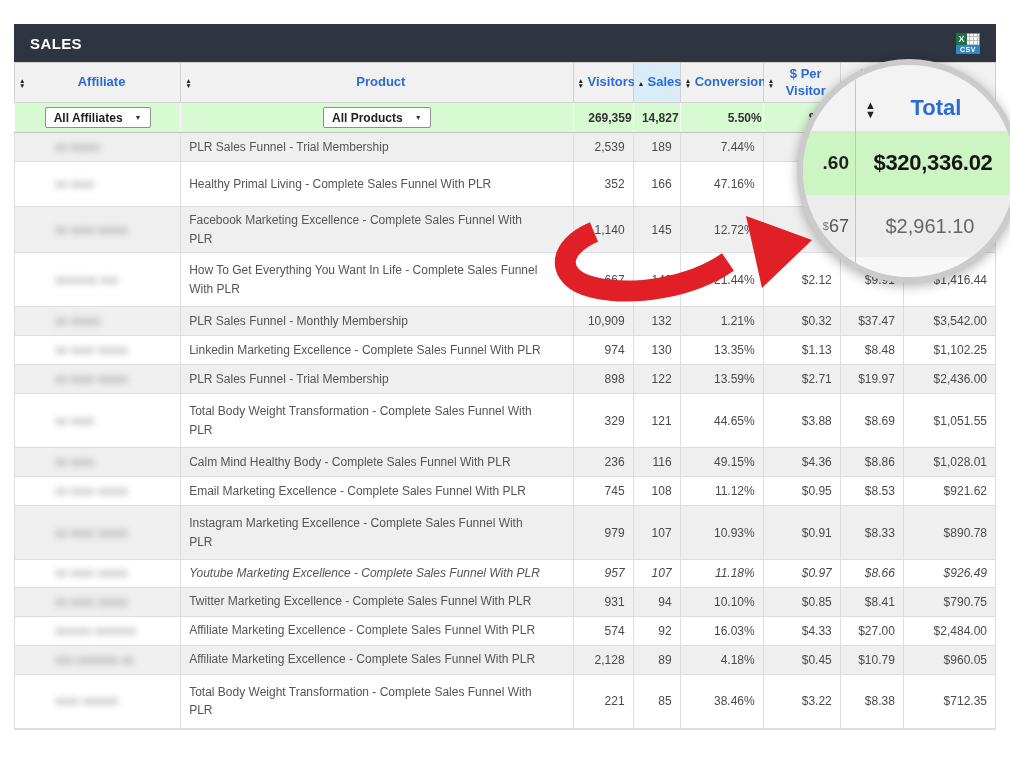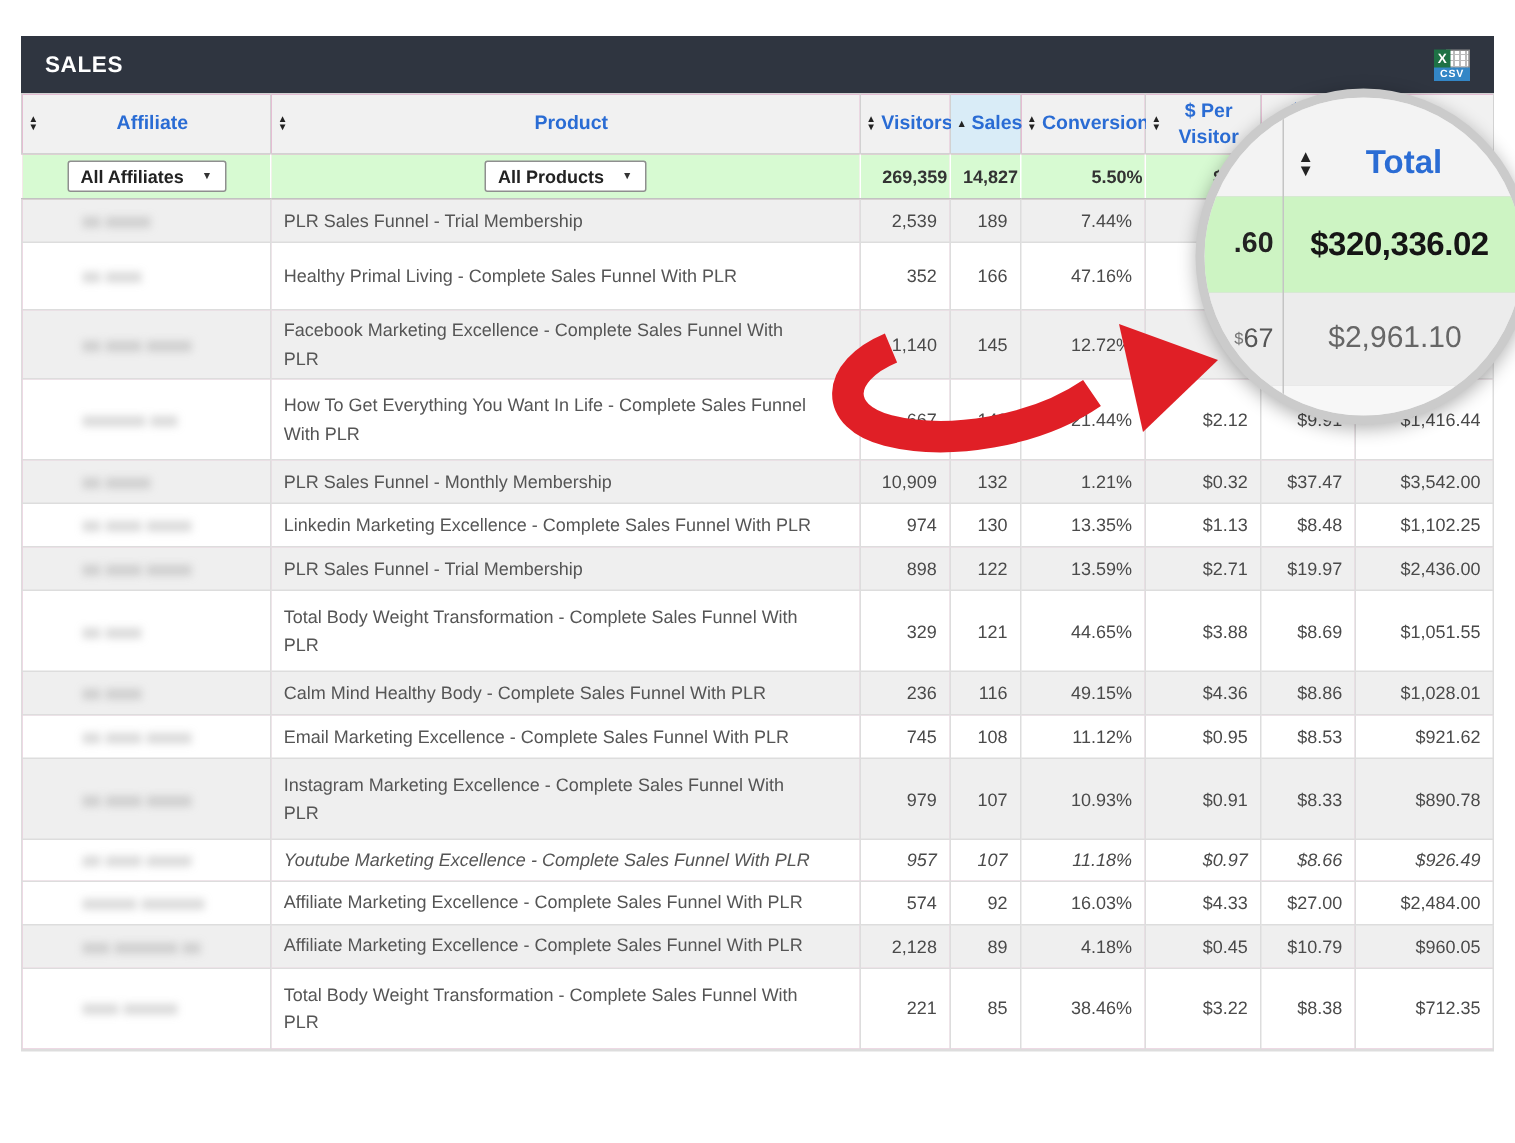--- a/index.html
+++ b/index.html
@@ -15,21 +15,21 @@
   .csv-grid{position:absolute;right:0;top:0;width:16px;height:13px;background:
       repeating-linear-gradient(0deg,#bbb 0 1px,#fff 1px 4px),
       repeating-linear-gradient(90deg,#bbb 0 1px,#fff 1px 4px);
       background-blend-mode:darken;border:1px solid #8a8a8a;box-sizing:border-box;}
   .csv-x{position:absolute;left:0;top:0;width:11px;height:13px;background:#1e7145;
          color:#fff;font-size:9px;font-weight:bold;text-align:center;line-height:13px;}
   .csv-band{position:absolute;left:0;right:0;bottom:0;height:9px;background:#3386c6;
             color:#fff;font-size:7px;font-weight:bold;text-align:center;line-height:9px;
             letter-spacing:.5px;}
   
-  table{width:100%;border-collapse:collapse;table-layout:fixed;background:#f9a8d4;}
+  table{width:100%;border-collapse:collapse;table-layout:fixed;background:#4d7c0f;}
   thead th{background:#f1f1f1;border:1px solid #d2d2d2;height:40px;position:relative;
            color:#2a6cd4;font-size:13px;font-weight:bold;text-align:center;
            vertical-align:middle;padding:2px 6px 2px 14px;box-sizing:border-box;line-height:1.25;}
   thead th.sorted{background:#d9ecf7;}
   .sort{position:absolute;left:4px;top:50%;transform:translateY(-50%);display:flex;
         flex-direction:column;color:#222;font-size:6.5px;line-height:5.5px;cursor:pointer;}
   .sort i{font-style:normal;}
   .sort.single{font-size:7px;line-height:7px;}
   
   .filter-row td{background:#d7fad2;height:30px;border-left:1px solid #fff;
@@ -320,20 +320,32 @@
             <td class="product">
               <span class="pline">Youtube Marketing Excellence - Complete Sales Funnel With PLR</span>
             </td>
             <td class="num">957</td>
             <td class="num">107</td>
             <td class="num">11.18%</td>
             <td class="num">$0.97</td>
             <td class="num">$8.66</td>
             <td class="num">$926.49</td>
           </tr>
+          <tr class="odd" style="height: 29px;">
+            <td class="aff"><span class="blur">xx xxxx xxxxx</span></td>
+            <td class="product">
+              <span class="pline">Twitter Marketing Excellence - Complete Sales Funnel With PLR</span>
+            </td>
+            <td class="num">931</td>
+            <td class="num">94</td>
+            <td class="num">10.10%</td>
+            <td class="num">$0.85</td>
+            <td class="num">$8.41</td>
+            <td class="num">$790.75</td>
+          </tr>
           <tr class="even" style="height: 29px;">
             <td class="aff"><span class="blur">xxxxxx xxxxxxx</span></td>
             <td class="product">
               <span class="pline">Affiliate Marketing Excellence - Complete Sales Funnel With PLR</span>
             </td>
             <td class="num">574</td>
             <td class="num">92</td>
             <td class="num">16.03%</td>
             <td class="num">$4.33</td>
             <td class="num">$27.00</td>

